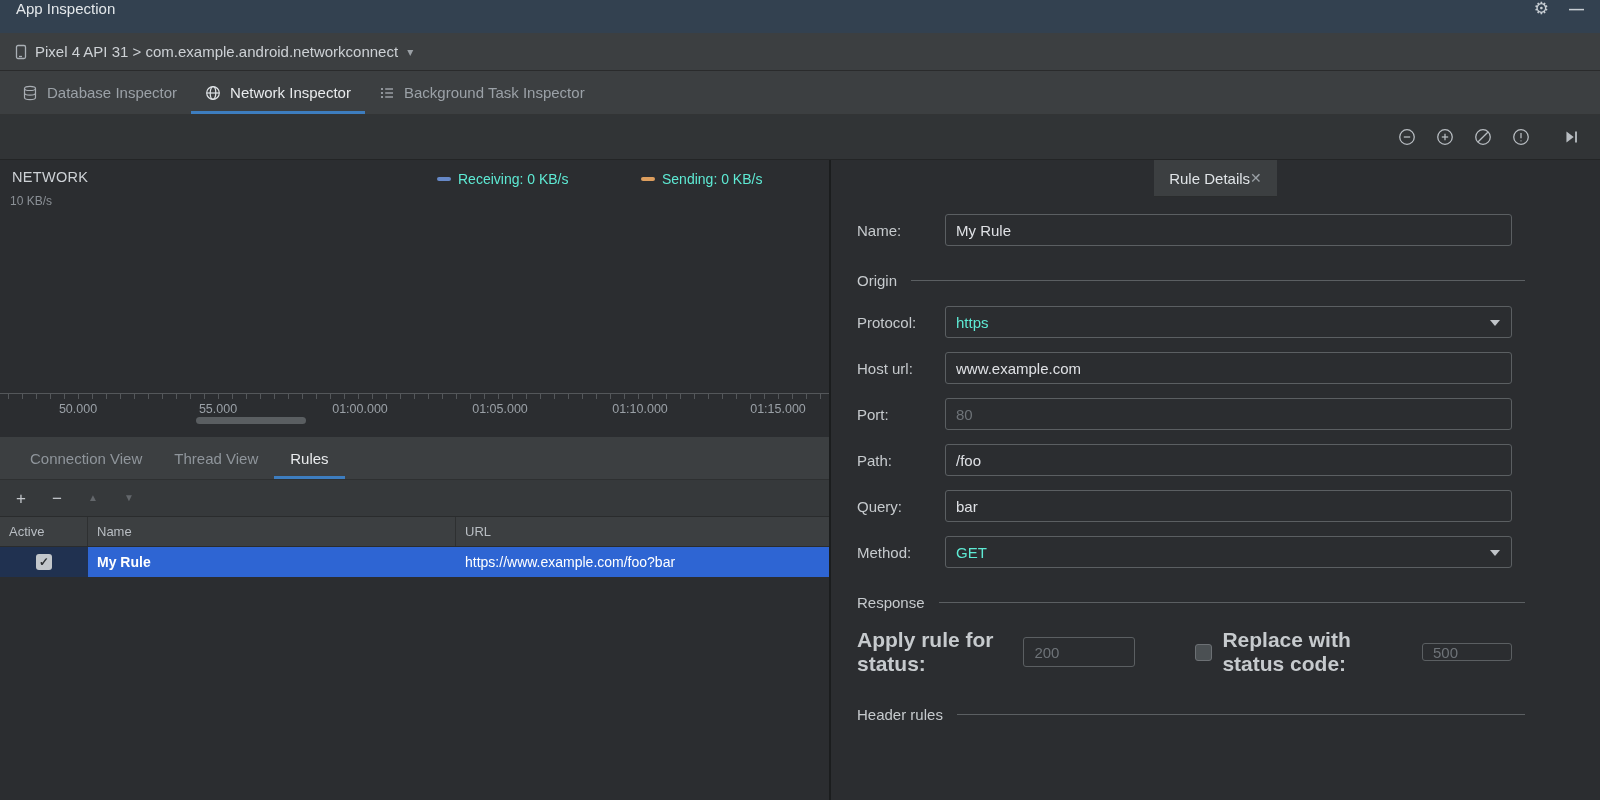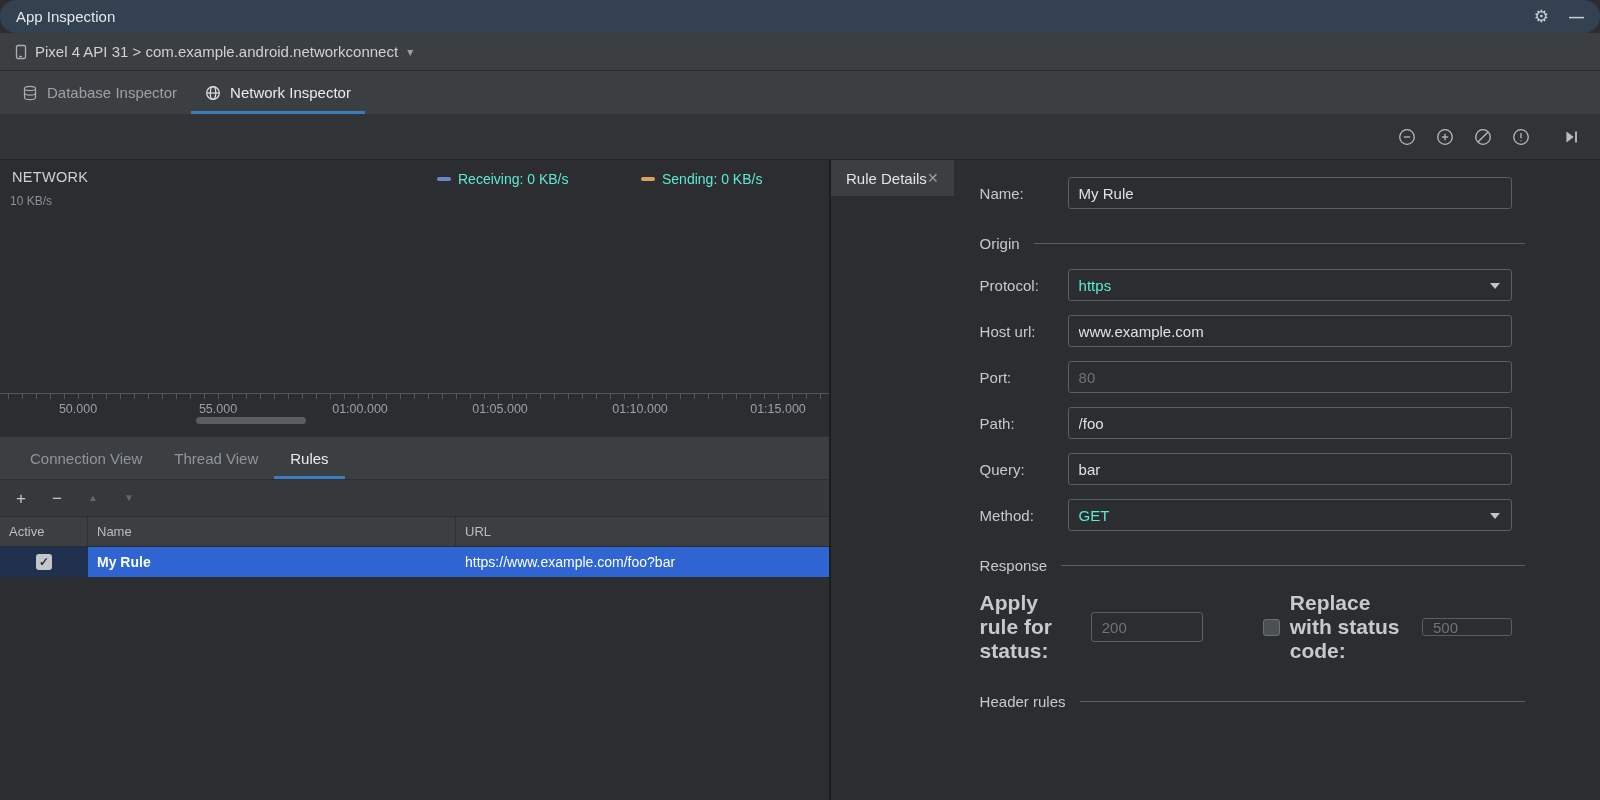--- a/index.html
+++ b/index.html
@@ -5,21 +5,21 @@
   * { box-sizing: border-box; margin: 0; padding: 0; }
   html, body { width: 1600px; height: 800px; }
   body {
     font-family: "Liberation Sans", sans-serif;
     background: #2b2d30;
     color: #dfe1e5;
     overflow: hidden;
   }
 
   
-  .titlebar { height: 33px; background: #334150; display: flex; align-items: center; padding: 0 16px; border-radius: 16px; }
+  .titlebar { height: 33px; background: #334150; display: flex; align-items: flex-start; padding: 0 16px; }
   .titlebar .title { font-size: 15px; color: #e4e8eb; }
   .tb-right { margin-left: auto; display: flex; align-items: center; gap: 20px; }
   .gear { font-size: 17px; color: #c7cdd3; line-height: 1; }
   .minimize { color: #c7cdd3; font-size: 15px; font-weight: bold; line-height: 1; }
 
   
   .devicebar { height: 38px; background: #3c3f41; border-bottom: 1px solid #2a2b2c; display: flex; align-items: center; gap: 7px; padding: 0 12px; font-size: 15px; color: #cdd1d5; }
   .devicebar svg { flex-shrink: 0; }
   .chev { color: #9aa0a5; font-size: 12px; margin-left: 2px; }
 
@@ -32,21 +32,21 @@
 
   
   .icon-toolbar { height: 45px; background: #313436; border-bottom: 1px solid #232526; display: flex; align-items: center; justify-content: flex-end; gap: 16px; padding-right: 18px; }
   .tool-icon { width: 22px; height: 22px; display: flex; align-items: center; justify-content: center; }
   .tool-icon svg { stroke: #b8bdc2; fill: none; }
   .tool-icon.live { margin-left: 12px; }
 
   
   .main { display: flex; height: 640px; }
   .left { width: 831px; border-right: 2px solid #1b1d1e; display: flex; flex-direction: column; background: #2b2d30; }
-  .right { flex: 1; display: flex; flex-direction: row; background: #2b2d30; }
+  .right { flex: 1; display: flex; flex-direction: column; background: #2b2d30; align-items: center; }
 
   
   .chart { position: relative; height: 277px; background: #2b2d30; }
   .chart-title { position: absolute; left: 12px; top: 9px; font-size: 14.5px; color: #ced2d6; letter-spacing: .3px; }
   .y-label { position: absolute; left: 10px; top: 34px; font-size: 12px; color: #8b9096; }
   .legend-item { position: absolute; top: 11px; display: flex; align-items: center; gap: 7px; font-size: 14px; color: #5eead4; }
   .legend-item.receiving { left: 437px; }
   .legend-item.sending { left: 641px; }
   .legend-marker { width: 14px; height: 4px; border-radius: 2px; }
   .axis-line { position: absolute; top: 233px; left: 0; right: 0; height: 1px; background: #54575a; }
@@ -128,20 +128,31 @@
     <span>Database Inspector</span>
   </div>
   <div class="insp-tab active">
     <svg width="16" height="16" viewBox="0 0 16 16" stroke-width="1.2">
       <circle cx="8" cy="8" r="6.3"></circle>
       <ellipse cx="8" cy="8" rx="2.8" ry="6.3"></ellipse>
       <line x1="1.7" y1="8" x2="14.3" y2="8"></line>
     </svg>
     <span>Network Inspector</span>
   </div>
+  <div class="insp-tab">
+    <svg width="16" height="16" viewBox="0 0 16 16" stroke-width="1.3">
+      <circle cx="3" cy="4" r="1.1" fill="#a9aeb4" stroke="none"></circle>
+      <circle cx="3" cy="8" r="1.1" fill="#a9aeb4" stroke="none"></circle>
+      <circle cx="3" cy="12" r="1.1" fill="#a9aeb4" stroke="none"></circle>
+      <line x1="6.2" y1="4" x2="14" y2="4"></line>
+      <line x1="6.2" y1="8" x2="14" y2="8"></line>
+      <line x1="6.2" y1="12" x2="14" y2="12"></line>
+    </svg>
+    <span>Background Task Inspector</span>
+  </div>
 </div>
 
 <div class="icon-toolbar">
   <div class="tool-icon">
     <svg width="20" height="20" viewBox="0 0 22 22" stroke-width="1.4">
       <circle cx="11" cy="11" r="8"></circle>
       <line x1="7.5" y1="11" x2="14.5" y2="11"></line>
     </svg>
   </div>
   <div class="tool-icon">

